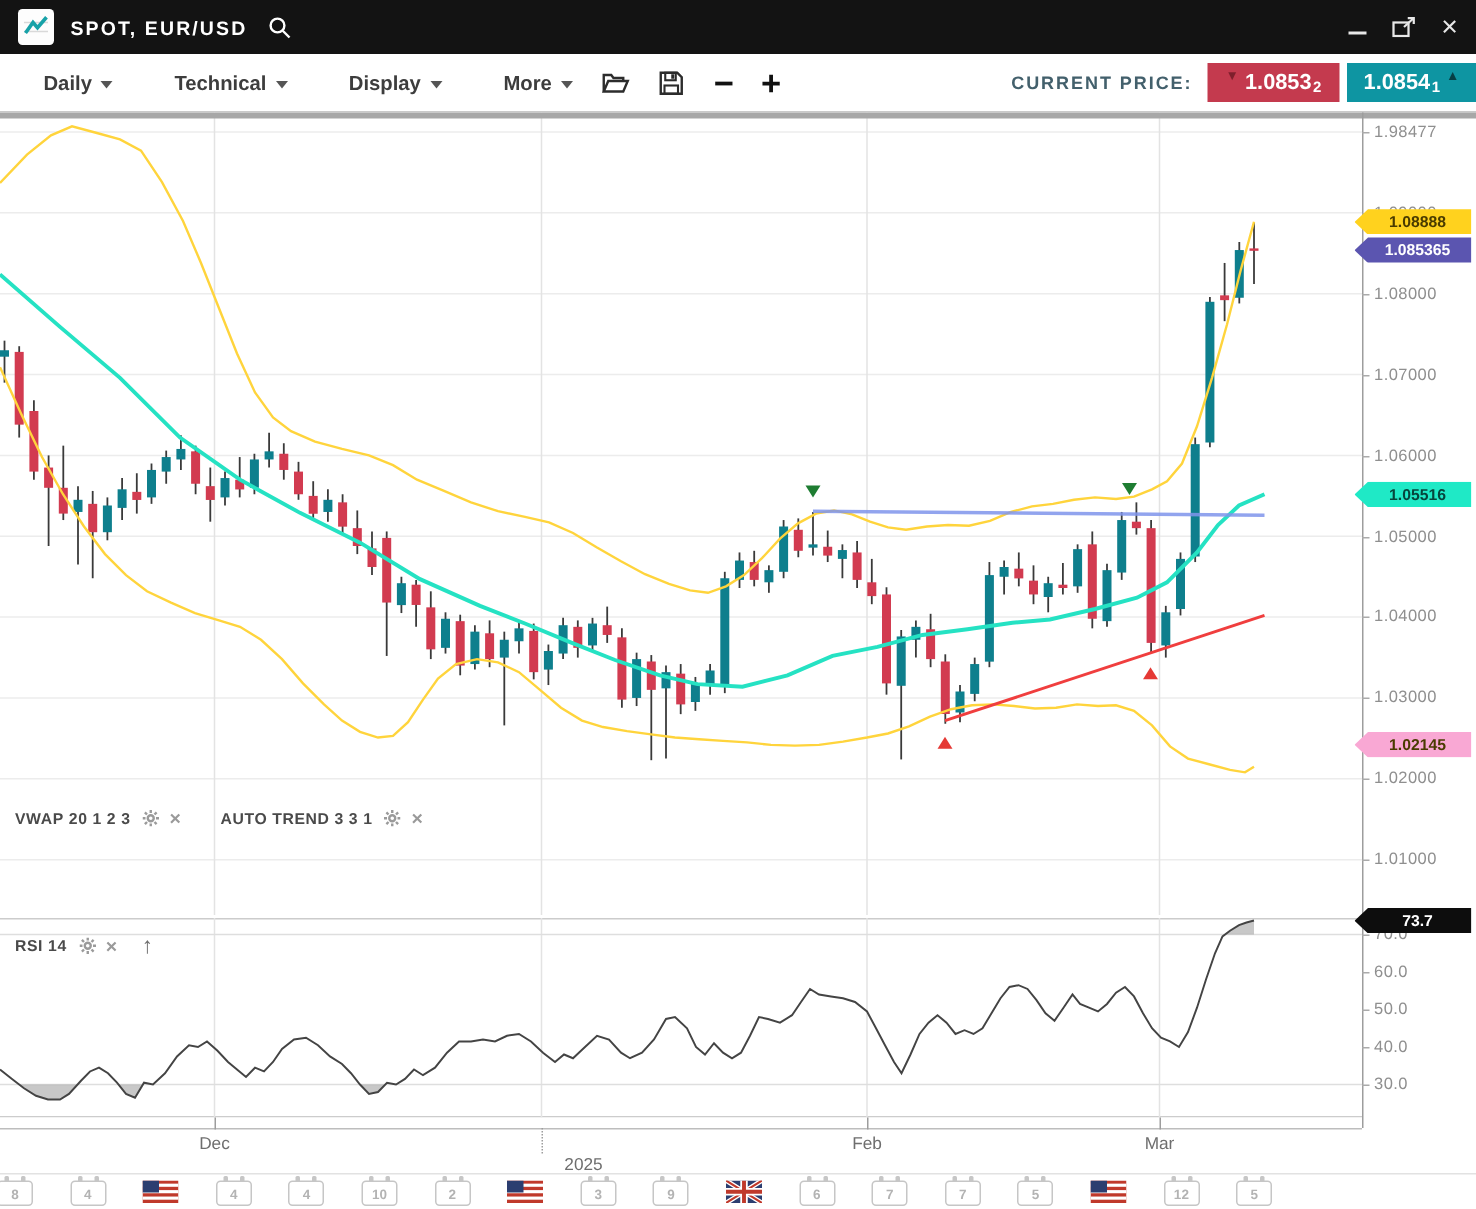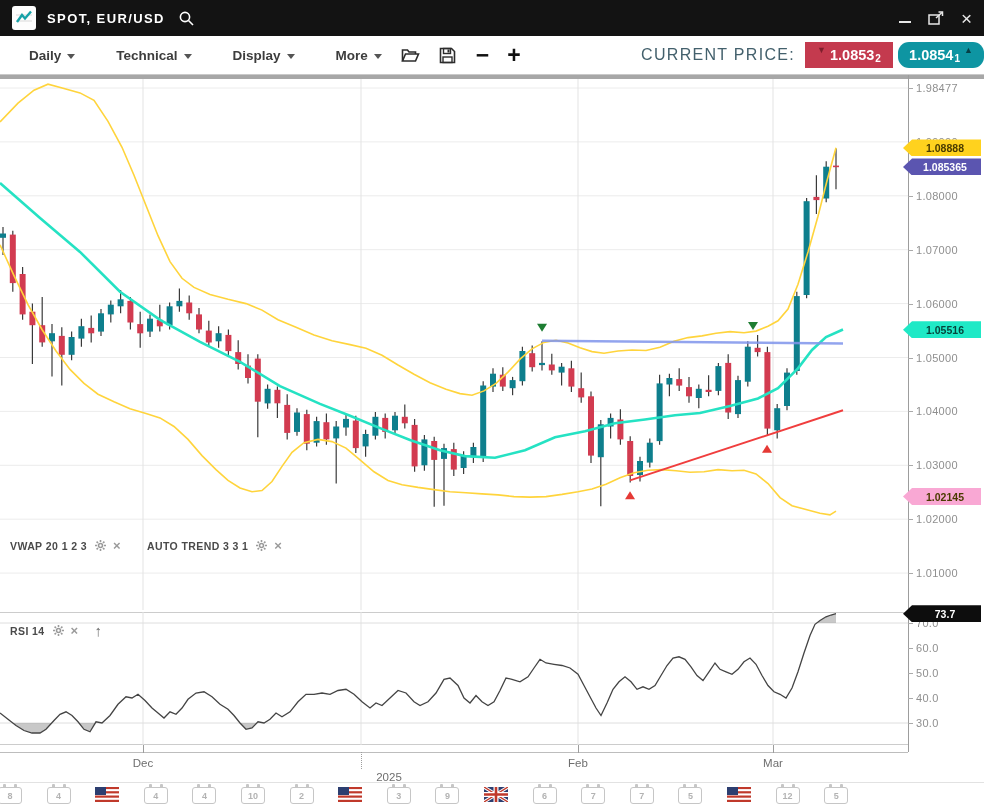--- a/index.html
+++ b/index.html
@@ -20,21 +20,21 @@
   .toolbar{position:absolute;top:36px;left:0;width:984px;height:39px;background:#fff;
            border-bottom:1px solid #c9c9c9;display:flex;align-items:center;box-sizing:border-box;}
   .menu{display:flex;align-items:center;margin-left:22px;cursor:pointer;}
   .menu:first-child{margin-left:10px;}
   .menu-label{font-size:13.5px;font-weight:bold;color:#3d3d3d;padding-left:19px;}
   .caret{width:0;height:0;border-left:4px solid transparent;border-right:4px solid transparent;
          border-top:5px solid #555;margin-left:6px;margin-top:2px;}
   .tool-icon{margin-left:19px;display:flex;align-items:center;cursor:pointer;color:#222;}
   .zoom-out{font-size:23px;font-weight:bold;color:#111;margin-left:20px;line-height:0.8;cursor:pointer;}
   .zoom-in{font-size:23px;font-weight:bold;color:#111;margin-left:18px;line-height:0.8;cursor:pointer;}
-  .cp-label{margin-left:auto;font-size:16px;font-weight:normal;color:#43606c;letter-spacing:1.3px;margin-right:10px;}
+  .cp-label{margin-left:auto;font-size:12px;font-weight:bold;color:#43606c;letter-spacing:1.3px;margin-right:10px;}
   .badge{height:26px;display:flex;align-items:center;justify-content:center;color:#fff;
          font-weight:bold;font-size:14.5px;cursor:pointer;}
   .badge .pip{font-size:10px;align-self:flex-end;margin-bottom:4px;margin-left:1px;}
   .badge-bid{width:88px;margin-right:5px;}
   .badge-ask{width:86px;}
   .arr{font-size:9px;line-height:1;}
   .arr-down{color:#7e1f2c;margin-right:4px;transform:translateY(-5px);}
   .arr-up{color:#063f45;margin-left:4px;transform:translateY(-5px);}
   
   .topstrip{position:absolute;top:75px;left:0;width:984px;height:4px;background:#a7a7a7;}
@@ -134,21 +134,21 @@
       </svg>
     </div>
     <div class="zoom-out">−</div>
     <div class="zoom-in">+</div>
     <div class="cp-label">CURRENT PRICE:</div>
     <div class="badge badge-bid" id="bid-badge" style="background: rgb(196, 58, 78);">
       <span class="arr arr-down">▼</span>
       <span>1.0853</span>
       <span class="pip">2</span>
     </div>
-    <div class="badge badge-ask" id="ask-badge" style="background: rgb(14, 149, 162); border-radius: 11px;">
+    <div class="badge badge-ask" id="ask-badge" style="background: rgb(14, 149, 162);">
       <span>1.0854</span>
       <span class="pip">1</span>
       <span class="arr arr-up">▲</span>
     </div>
   </div>
 
   <div class="topstrip"></div>
   <svg id="price-svg" width="908" height="535">
       <rect x="0" y="0" width="908" height="535" fill="#ffffff"></rect>
       <g>

